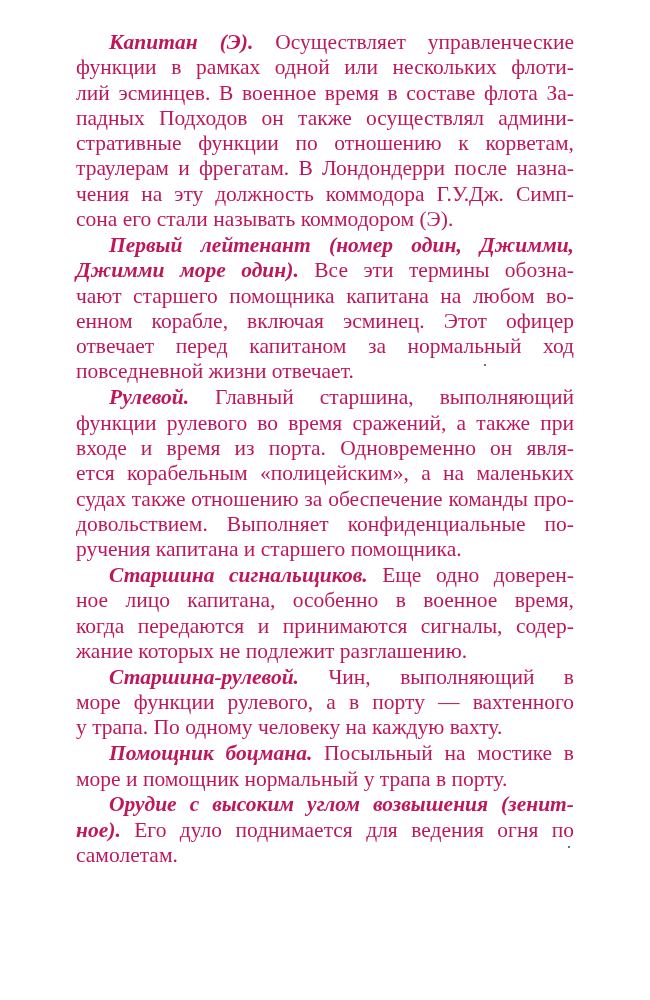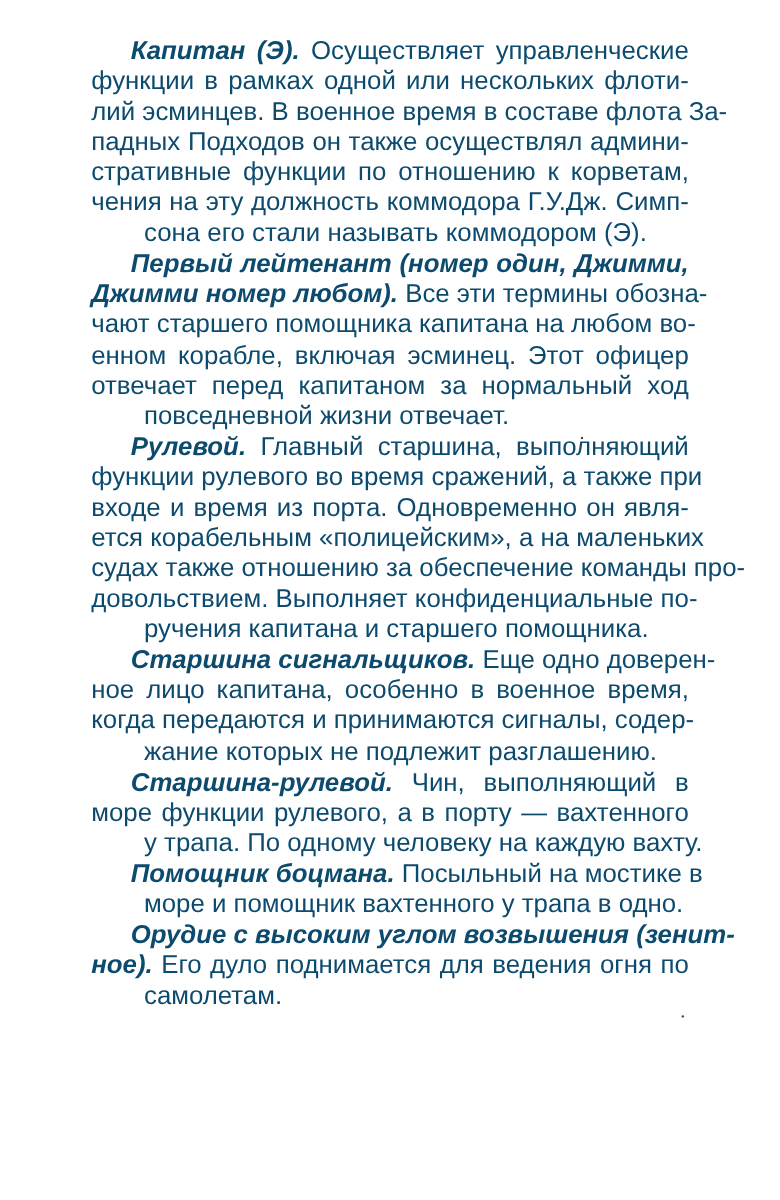--- a/index.html
+++ b/index.html
@@ -1,49 +1,50 @@
 <!DOCTYPE html>
 <html><head>
 <meta charset="utf-8">
 <style>
   html, body { margin: 0; padding: 0; background: #ffffff; }
   body { width: 650px; height: 1000px; position: relative; overflow: hidden; }
   .page {
     position: absolute; left: 76px; top: 30px; width: 498px;
-    font-family: Liberation Sans, sans-serif;
-    font-size: 21.5px; color: #0c4a6e; line-height: 25.3px;
+    font-family: Liberation Serif, serif;
+    font-size: 21.5px; color: #be185d; line-height: 25.3px;
   }
   .para { margin: 0 0 0.6px 0; }
   .line {
     display: block; white-space: nowrap; text-align: justify;
     text-align-last: justify; height: 25.3px; overflow: visible;
   }
   .line.first { padding-left: 33px; }
-  .line.last { text-align-last: left; margin-left: 44px; }
+  .line.last { text-align-last: left; }
   .term { font-style: italic; font-weight: bold; }
   .dot-mark { position: absolute; width: 2px; height: 2px; background: #444; border-radius: 1px; }
 </style>
 </head>
 <body>
 
 <div class="page">
 
   <div class="para">
     <span class="line first"><span class="term">Капитан (Э).</span><span> Осуществляет управленческие</span></span>
     <span class="line">функции в рамках одной или нескольких флоти-</span>
     <span class="line">лий эсминцев. В военное время в составе флота За-</span>
     <span class="line">падных Подходов он также осуществлял админи-</span>
     <span class="line">стративные функции по отношению к корветам,</span>
+    <span class="line">траулерам и фрегатам. В Лондондерри после назна-</span>
     <span class="line">чения на эту должность коммодора Г.У.Дж. Симп-</span>
     <span class="line last">сона его стали называть коммодором (Э).</span>
   </div>
 
   <div class="para">
     <span class="line first term">Первый лейтенант (номер один, Джимми,</span>
-    <span class="line"><span class="term">Джимми номер любом).</span><span> Все эти термины обозна-</span></span>
+    <span class="line"><span class="term">Джимми море один).</span><span> Все эти термины обозна-</span></span>
     <span class="line">чают старшего помощника капитана на любом во-</span>
     <span class="line">енном корабле, включая эсминец. Этот офицер</span>
     <span class="line">отвечает перед капитаном за нормальный ход</span>
     <span class="line last">повседневной жизни отвечает.</span>
   </div>
 
   <div class="para">
     <span class="line first"><span class="term">Рулевой.</span><span> Главный старшина, выполняющий</span></span>
     <span class="line">функции рулевого во время сражений, а также при</span>
     <span class="line">входе и время из порта. Одновременно он явля-</span>
@@ -61,21 +62,21 @@
   </div>
 
   <div class="para">
     <span class="line first"><span class="term">Старшина-рулевой.</span><span> Чин, выполняющий в</span></span>
     <span class="line">море функции рулевого, а в порту — вахтенного</span>
     <span class="line last">у трапа. По одному человеку на каждую вахту.</span>
   </div>
 
   <div class="para">
     <span class="line first"><span class="term">Помощник боцмана.</span><span> Посыльный на мостике в</span></span>
-    <span class="line last">море и помощник вахтенного у трапа в одно.</span>
+    <span class="line last">море и помощник нормальный у трапа в порту.</span>
   </div>
 
   <div class="para">
     <span class="line first term">Орудие с высоким углом возвышения (зенит-</span>
     <span class="line"><span class="term">ное).</span><span> Его дуло поднимается для ведения огня по</span></span>
     <span class="line last">самолетам.</span>
   </div>
 
 
 </div>

